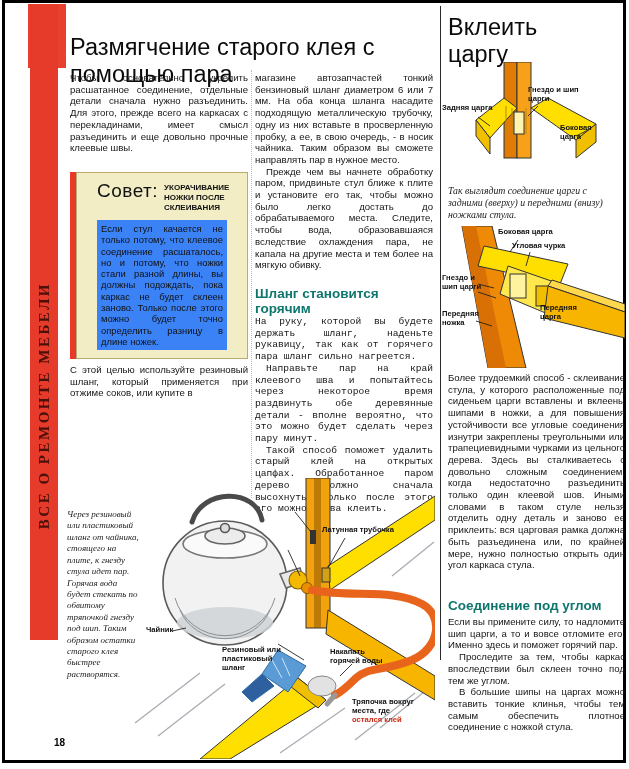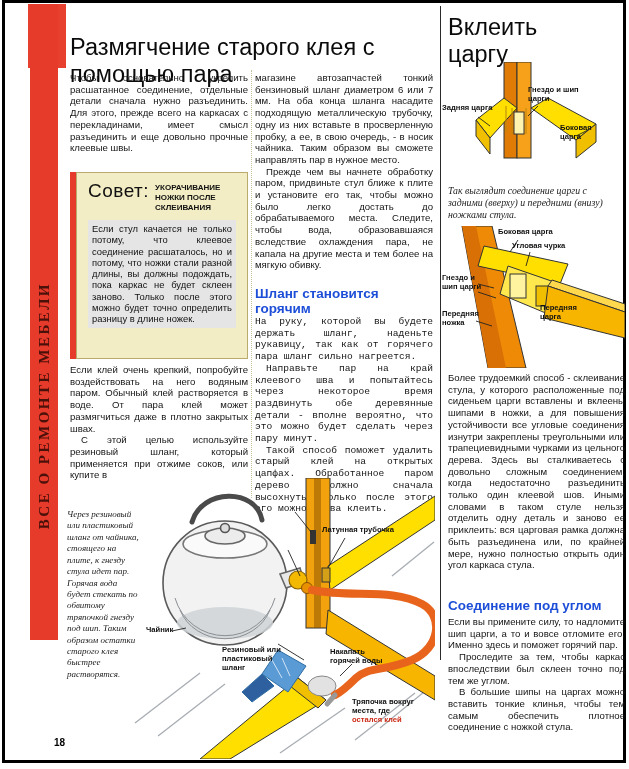--- a/index.html
+++ b/index.html
@@ -11,30 +11,30 @@
   .sidebar-textwrap{position:absolute;left:30px;top:238px;width:28px;height:336px;
        display:flex;align-items:center;justify-content:center;}
   .sidebar-text{writing-mode:vertical-rl;transform:rotate(180deg);white-space:nowrap;
        font-family:"Liberation Serif",serif;font-weight:bold;font-size:15px;
        letter-spacing:2.5px;color:#4a100a;}
   .main-title{position:absolute;left:70px;top:14px;width:372px;font-size:23.5px;line-height:1.13;color:#0a0a0a;margin-top:20px;}
   .right-title{position:absolute;left:448px;top:14px;width:150px;font-size:23.5px;line-height:1.13;color:#0a0a0a;}
   .bt{font-size:9.6px;line-height:1.22;text-align:justify;color:#141414;}
   .bt p{margin:0;}
   .bt p+p{text-indent:11px;}
-  .sec-h{position:absolute;font-size:13.5px;font-weight:bold;line-height:1.12;color:#1d4ed8;}
+  .sec-h{position:absolute;font-size:13.5px;font-weight:bold;line-height:1.12;color:#0f766e;}
   .vrule{position:absolute;left:440px;top:6px;width:1px;height:654px;background:#2a2a2a;}
   .dotrule{position:absolute;left:251px;top:70px;height:428px;width:0;border-left:1px dotted #c3c39a;}
   .tipbar{position:absolute;left:70px;top:172px;width:6px;height:187px;background:#e63a2a;}
   .tipbox{position:absolute;left:76px;top:172px;width:172px;height:187px;background:#f2edc4;
-       border:1px solid #b9aa6e;box-sizing:border-box;padding:7px 11px 6px;}
+       border:1px solid #b9aa6e;box-sizing:border-box;padding:7px 20px 6px;}
   .tiphead{display:flex;align-items:flex-start;}
   .tiplabel{font-size:19px;color:#111;letter-spacing:.5px;}
   .tipsub{font-size:8px;font-weight:bold;margin-left:6px;margin-top:3px;line-height:1.25;width:88px;color:#111;}
-  .tipbody{margin-top:7px;background:#e5e5e5;padding:3px 4px;font-size:9.4px;line-height:1.2;text-align:justify;color:#111;}
+  .tipbody{margin-top:7px;background:#3b82f6;padding:3px 4px;font-size:9.4px;line-height:1.2;text-align:justify;color:#111;}
   .caption{font-style:italic;font-family:"Liberation Serif",serif;font-size:9.8px;line-height:1.24;color:#222;}
   .lcap{position:absolute;left:67px;top:509px;width:72px;font-style:italic;
        font-family:"Liberation Serif",serif;font-size:9px;line-height:1.27;color:#222;}
   .lbl{position:absolute;font-size:7.6px;font-weight:bold;line-height:1.18;color:#111;}
   .lbl .red{color:#cc2b16;display:block;}
   .pagenum{position:absolute;left:22px;top:737px;font-size:10px;font-weight:bold;color:#000;margin-left:32px;}
   .c1a{position:absolute;left:70px;top:72px;width:178px;}
   .c1b{position:absolute;left:70px;top:364px;width:178px;}
   .c2a{position:absolute;left:255px;top:72px;width:178px;}
   .c2h{left:255px;top:286px;width:160px;}
@@ -71,21 +71,20 @@
 <div class="tipbar"></div>
 <div class="tipbox">
   <div class="tiphead">
     <span class="tiplabel">Совет:</span>
     <span class="tipsub">УКОРАЧИВАНИЕ НОЖКИ ПОСЛЕ СКЛЕИВАНИЯ</span>
   </div>
   <div class="tipbody">Если стул качается не только потому, что клеевое соединение расшаталось, но и потому, что ножки стали разной длины, вы должны подождать, пока каркас не будет склеен заново. Только после этого можно будет точно определить разницу в длине ножек.</div>
 </div>
 
 <div class="c1b bt">
-  <p>Если клей очень крепкий, попробуйте воздействовать на него водяным паром. Обычный клей растворяется в воде. От пара клей может размягчиться даже в плотно закрытых швах.</p>
   <p>С этой целью используйте резиновый шланг, который применяется при отжиме соков, или купите в</p>
 </div>
 
 <div class="c2a bt">
   <p>магазине автозапчастей тонкий бензиновый шланг диаметром 6 или 7 мм. На оба конца шланга насадите подходящую металлическую трубочку, одну из них вставьте в просверленную пробку, а ее, в свою очередь, - в носик чайника. Таким образом вы сможете направлять пар в нужное место.</p>
   <p>Прежде чем вы начнете обработку паром, придвиньте стул ближе к плите и установите его так, чтобы можно было легко достать до обрабатываемого места. Следите, чтобы вода, образовавшаяся вследствие охлаждения пара, не капала на другие места и тем более на мягкую обивку.</p>
 </div>
 <div class="sec-h c2h">Шланг становится горячим</div>
 <div class="c2b bt">
   <p>На руку, которой вы будете держать шланг, наденьте рукавицу, так как от горячего пара шланг сильно нагреется.</p>

